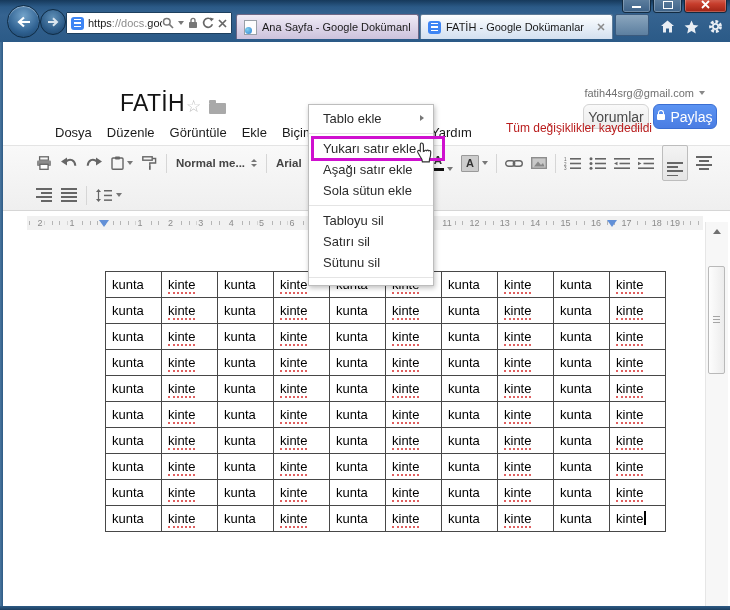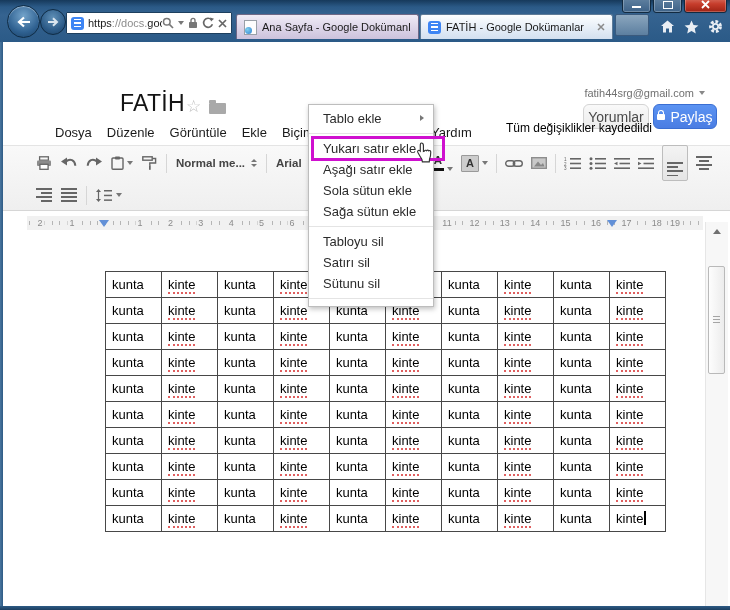--- a/index.html
+++ b/index.html
@@ -61,21 +61,21 @@
   .btn-comments{position:absolute;left:583px;top:62px;width:66px;height:25px;color:#4a4a4a;
                 background:linear-gradient(#f9f9f9,#ececec);border:1px solid #d4d4d4;}
   .btn-share{position:absolute;left:653px;top:62px;width:64px;height:25px;color:#fff;gap:5px;
              background:linear-gradient(#5b93f2,#4a7de3);border:1px solid #3a6ed2;}
   .lockw{width:8px;height:6px;background:#fff;border-radius:1px;position:relative;}
   .lockw::before{content:"";position:absolute;left:1px;top:-4px;width:4px;height:4px;border:1.5px solid #fff;border-bottom:none;border-radius:3px 3px 0 0;}
   
   .menubar{position:absolute;left:36px;top:79px;height:24px;display:flex;align-items:flex-start;font-size:13px;color:#1a1a1a;margin-left:12px;}
   .mitem{padding:4px 7px;margin-right:1px;}
   .mitem.open{background:#fff;border:1px solid #c2c2c2;border-radius:1px;padding:3px 6px;}
-  .save-status{margin-left:26px;color:#000000;font-size:12px;}
+  .save-status{margin-left:26px;color:#b91c1c;font-size:12px;}
   
   .toolbar{position:absolute;left:3px;top:103px;width:727px;height:66px;
            background:linear-gradient(#f9f9f9,#efefef);border-top:1px solid #e4e4e4;border-bottom:1px solid #d6d6d6;box-sizing:border-box;}
   .trow{position:absolute;display:flex;align-items:center;gap:9px;color:#666;height:24px;}
   .trow1{left:33px;top:5px;}
   .tgroup2{position:absolute;left:429px;top:5px;display:flex;align-items:center;gap:8px;height:24px;}
   .trow2{left:33px;top:37px;}
   .tsep{width:1px;height:19px;background:#d6d6d6;}
   .sel{display:flex;align-items:center;font-size:11.5px;font-weight:bold;color:#444;gap:6px;white-space:nowrap;}
   .cud{display:flex;flex-direction:column;gap:2px;}
@@ -533,21 +533,20 @@
     </div>
 
   </div>
 
   <div class="ctx">
       <div class="ci">Tablo ekle<span class="sub"></span></div>
       <div class="csep"></div>
       <div class="ci">Yukarı satır ekle</div>
       <div class="ci">Aşağı satır ekle</div>
       <div class="ci">Sola sütun ekle</div>
-      <div class="ci">Sağa sütun ekle</div>
       <div class="csep"></div>
       <div class="ci">Tabloyu sil</div>
       <div class="ci">Satırı sil</div>
       <div class="ci">Sütunu sil</div>
       <div class="csep"></div>
     </div>
   <div class="hl-box"></div>
   <svg class="hand-cursor" width="18" height="22" viewBox="0 0 17 21">
     <path d="M5 1 C6.5 1 7 2 7 3.5 V9 L8 8.6 C8.3 7.8 9.5 7.6 10 8.3 C10.4 7.7 11.6 7.6 12 8.4 C12.5 7.9 14 8 14 9.5 C14 12 13.6 14.8 12.8 16.5 L12.6 19 H6 L5.5 16.5 C4.2 14.5 2.5 11.5 1.6 9.8 C1 8.6 2.2 7.4 3.4 8.2 L4 8.8 V3.5 C4 2 4.2 1 5 1 Z" fill="#fff" stroke="#333" stroke-width="1.1"></path>
   </svg>

